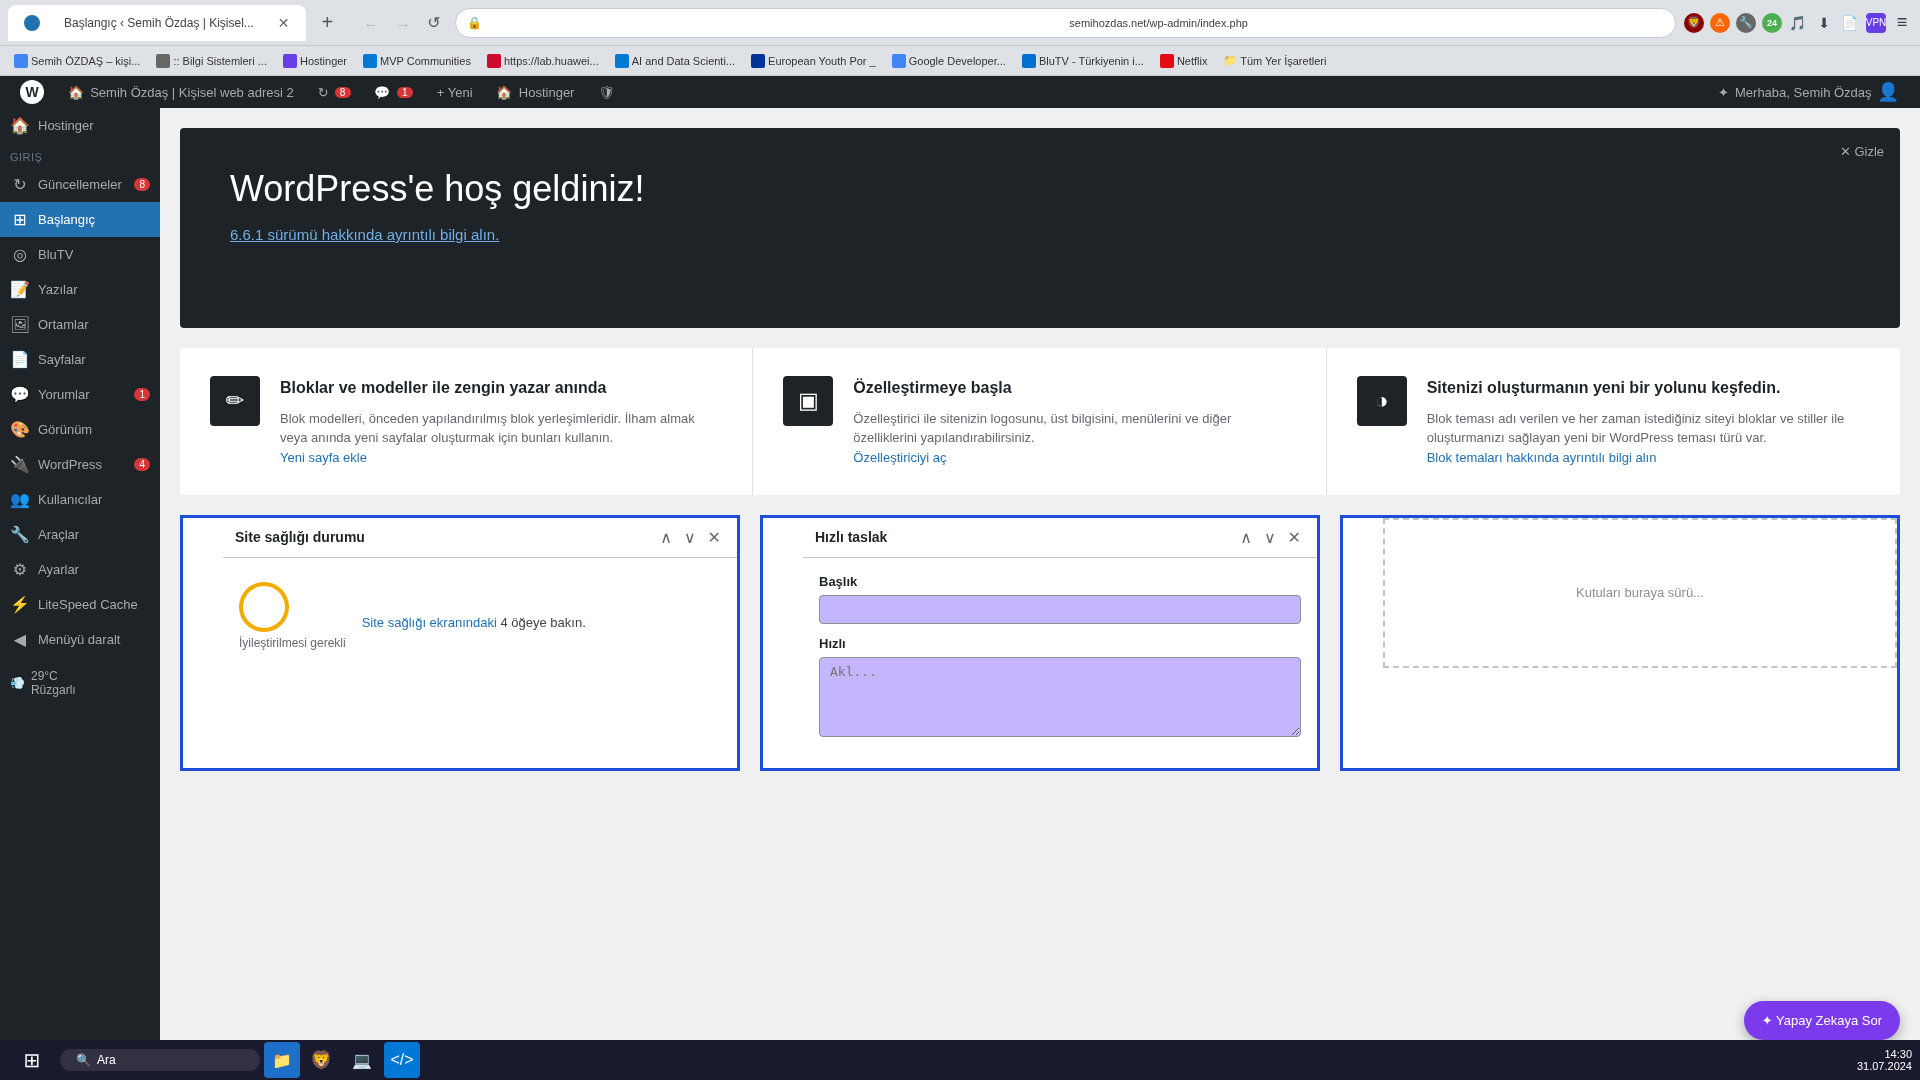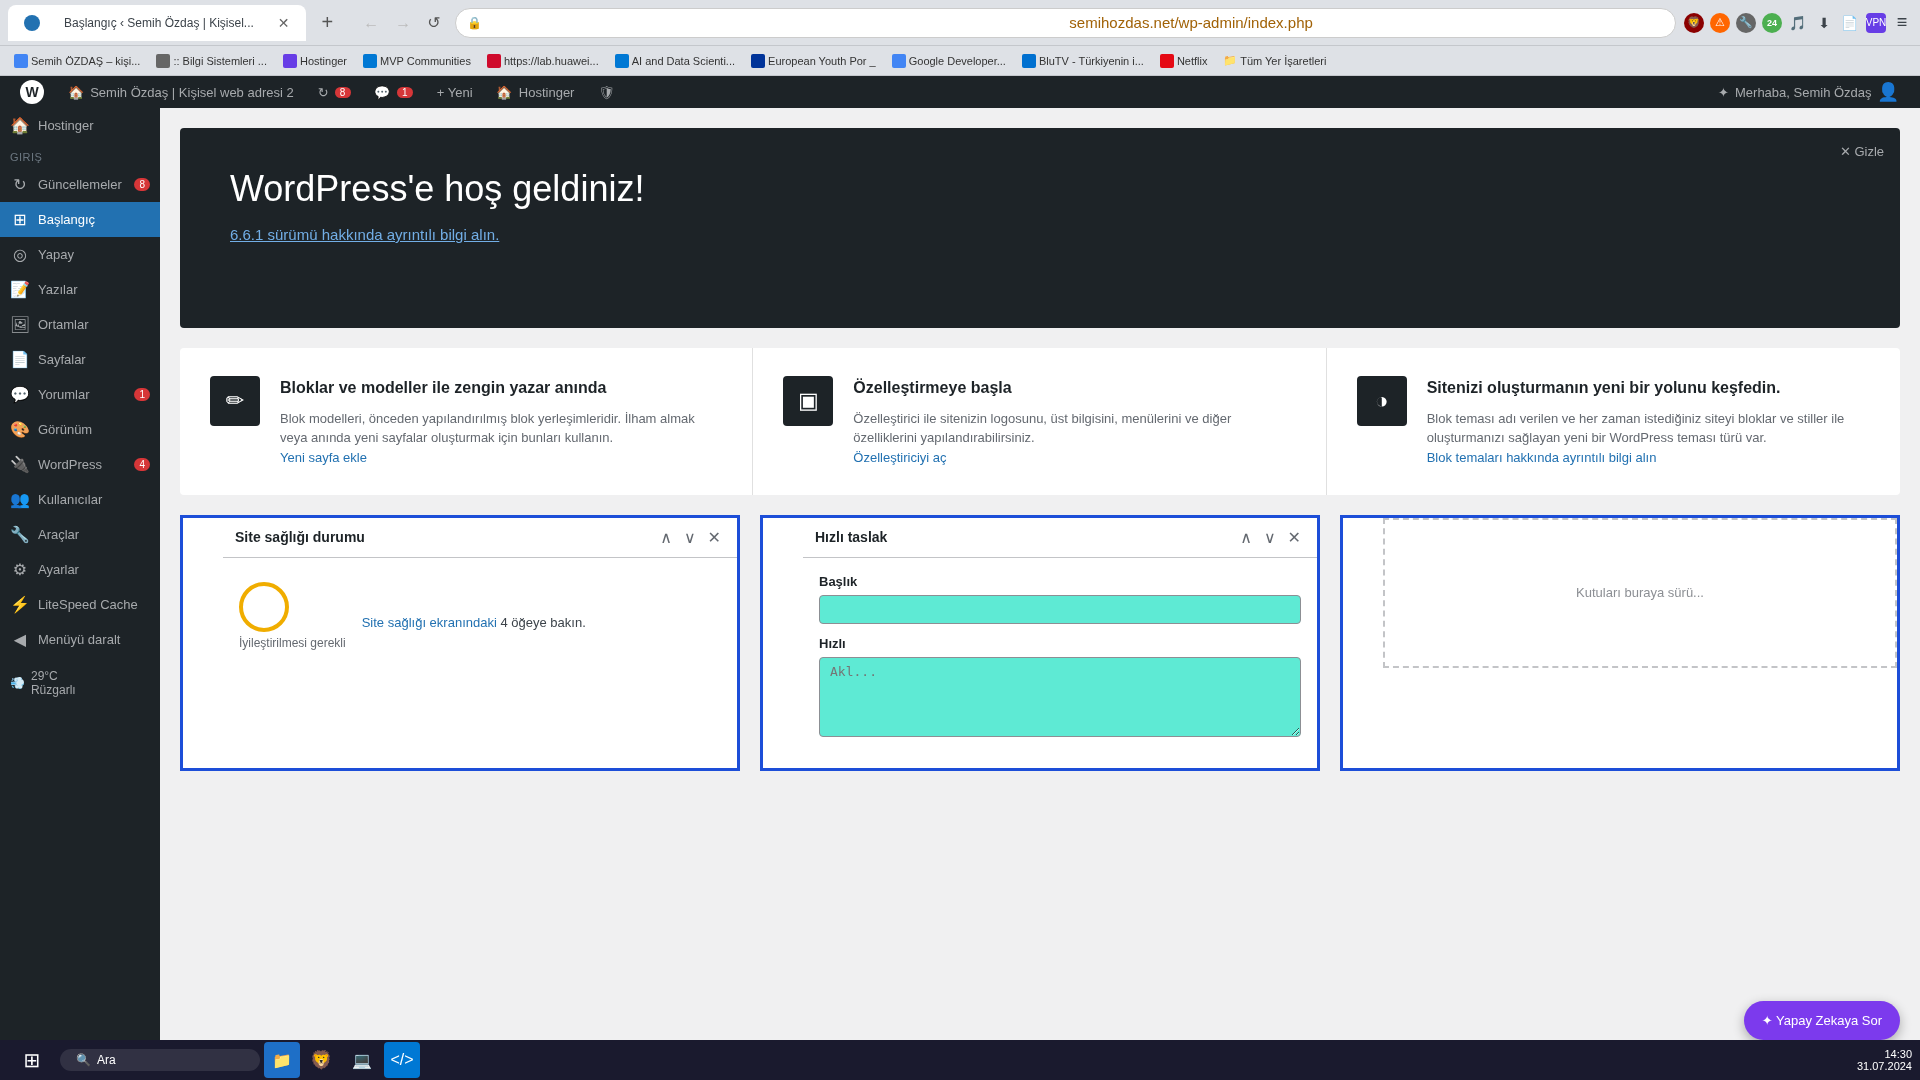--- a/index.html
+++ b/index.html
@@ -8,21 +8,21 @@
     
     .browser-chrome { background: #dee1e6; width: 100%; height: 46px; display: flex; align-items: center; padding: 0 8px; gap: 8px; border-bottom: 1px solid #c4c7cc; }
     .browser-tab { background: #fff; border-radius: 8px 8px 0 0; padding: 6px 16px; display: flex; align-items: center; gap: 24px; height: 36px; font-size: 12px; }
     .browser-tab .favicon { width: 16px; height: 16px; background: #2271b1; border-radius: 50%; display: inline-block; }
     .browser-tab .close-tab { color: #666; cursor: pointer; font-size: 14px; }
     .browser-tab-add { background: none; border: none; font-size: 20px; color: #555; cursor: pointer; padding: 4px 8px; }
     .browser-nav { display: flex; align-items: center; gap: 4px; margin-left: 8px; }
     .browser-nav button { background: none; border: none; color: #555; font-size: 16px; cursor: pointer; padding: 4px 6px; border-radius: 4px; }
     .browser-nav button:disabled { color: #bbb; }
     .address-bar { flex: 1; display: flex; align-items: center; background: #fff; border-radius: 20px; padding: 4px 12px; gap: 8px; height: 30px; border: 1px solid #ccc; }
-    .address-bar span { font-size: 15px; color: #a16207; flex: 1; }
+    .address-bar span { font-size: 11px; color: #404040; flex: 1; }
     .browser-icons { display: flex; align-items: center; gap: 6px; }
     .browser-icon { width: 20px; height: 20px; border-radius: 50%; display: flex; align-items: center; justify-content: center; font-size: 11px; }
 
     
     .bookmarks-bar { background: #dee1e6; padding: 2px 8px; display: flex; align-items: center; gap: 4px; border-bottom: 1px solid #c4c7cc; height: 30px; overflow: hidden; }
     .bookmark-item { display: flex; align-items: center; gap: 3px; padding: 2px 6px; font-size: 11px; color: #333; cursor: pointer; border-radius: 3px; white-space: nowrap; }
     .bookmark-favicon { width: 14px; height: 14px; border-radius: 2px; display: inline-block; }
 
     
     .wp-admin-bar { background: #1d2327; height: 32px; display: flex; align-items: center; padding: 0 8px; gap: 0; width: 100%; }
@@ -70,21 +70,21 @@
 
     
     .health-status { display: flex; align-items: flex-start; gap: 16px; }
     .health-circle { width: 50px; height: 50px; border-radius: 50%; border: 4px solid #f0ad00; display: flex; align-items: center; justify-content: center; flex-shrink: 0; margin-top: 8px; }
     .health-text { font-size: 13px; color: #3c434a; line-height: 1.5; }
     .health-label { font-size: 12px; color: #646970; text-align: center; margin-top: 4px; }
     .health-link { color: #2271b1; text-decoration: none; }
 
     
     .quick-draft label { display: block; font-size: 13px; font-weight: 600; margin-bottom: 6px; color: #1d2327; }
-    .quick-draft input, .quick-draft textarea { width: 100%; border: 1px solid #8c8f94; border-radius: 4px; padding: 6px 10px; font-size: 13px; margin-bottom: 12px; background: #5eead4; }
+    .quick-draft input, .quick-draft textarea { width: 100%; border: 1px solid #8c8f94; border-radius: 4px; padding: 6px 10px; font-size: 13px; margin-bottom: 12px; background: #c4b5fd; }
     .quick-draft textarea { height: 80px; resize: vertical; }
 
     
     .empty-widget { border: 2px dashed #c3c4c7; min-height: 150px; display: flex; align-items: center; justify-content: center; color: #8c8f94; font-size: 13px; }
 
     
     .ai-button { position: fixed; bottom: 40px; right: 20px; background: #7c3aed; color: #fff; border: none; border-radius: 25px; padding: 12px 18px; font-size: 13px; cursor: pointer; display: flex; align-items: center; gap: 8px; box-shadow: 0 4px 12px rgba(0,0,0,0.3); }
 
     
     .taskbar { background: #1a1a2e; height: 40px; display: flex; align-items: center; padding: 0 8px; gap: 4px; position: fixed; bottom: 0; left: 0; right: 0; }
@@ -222,21 +222,21 @@
       <span class="icon">↻</span>
       <span>Güncellemeler</span>
       <span class="sidebar-badge">8</span>
     </div>
     <div class="sidebar-item active">
       <span class="icon">⊞</span>
       <span>Başlangıç</span>
     </div>
     <div class="sidebar-item">
       <span class="icon">◎</span>
-      <span>Yapay</span>
+      <span>BluTV</span>
     </div>
     <div class="sidebar-item">
       <span class="icon">📝</span>
       <span>Yazılar</span>
     </div>
     <div class="sidebar-item">
       <span class="icon">🖼</span>
       <span>Ortamlar</span>
     </div>
     <div class="sidebar-item">

